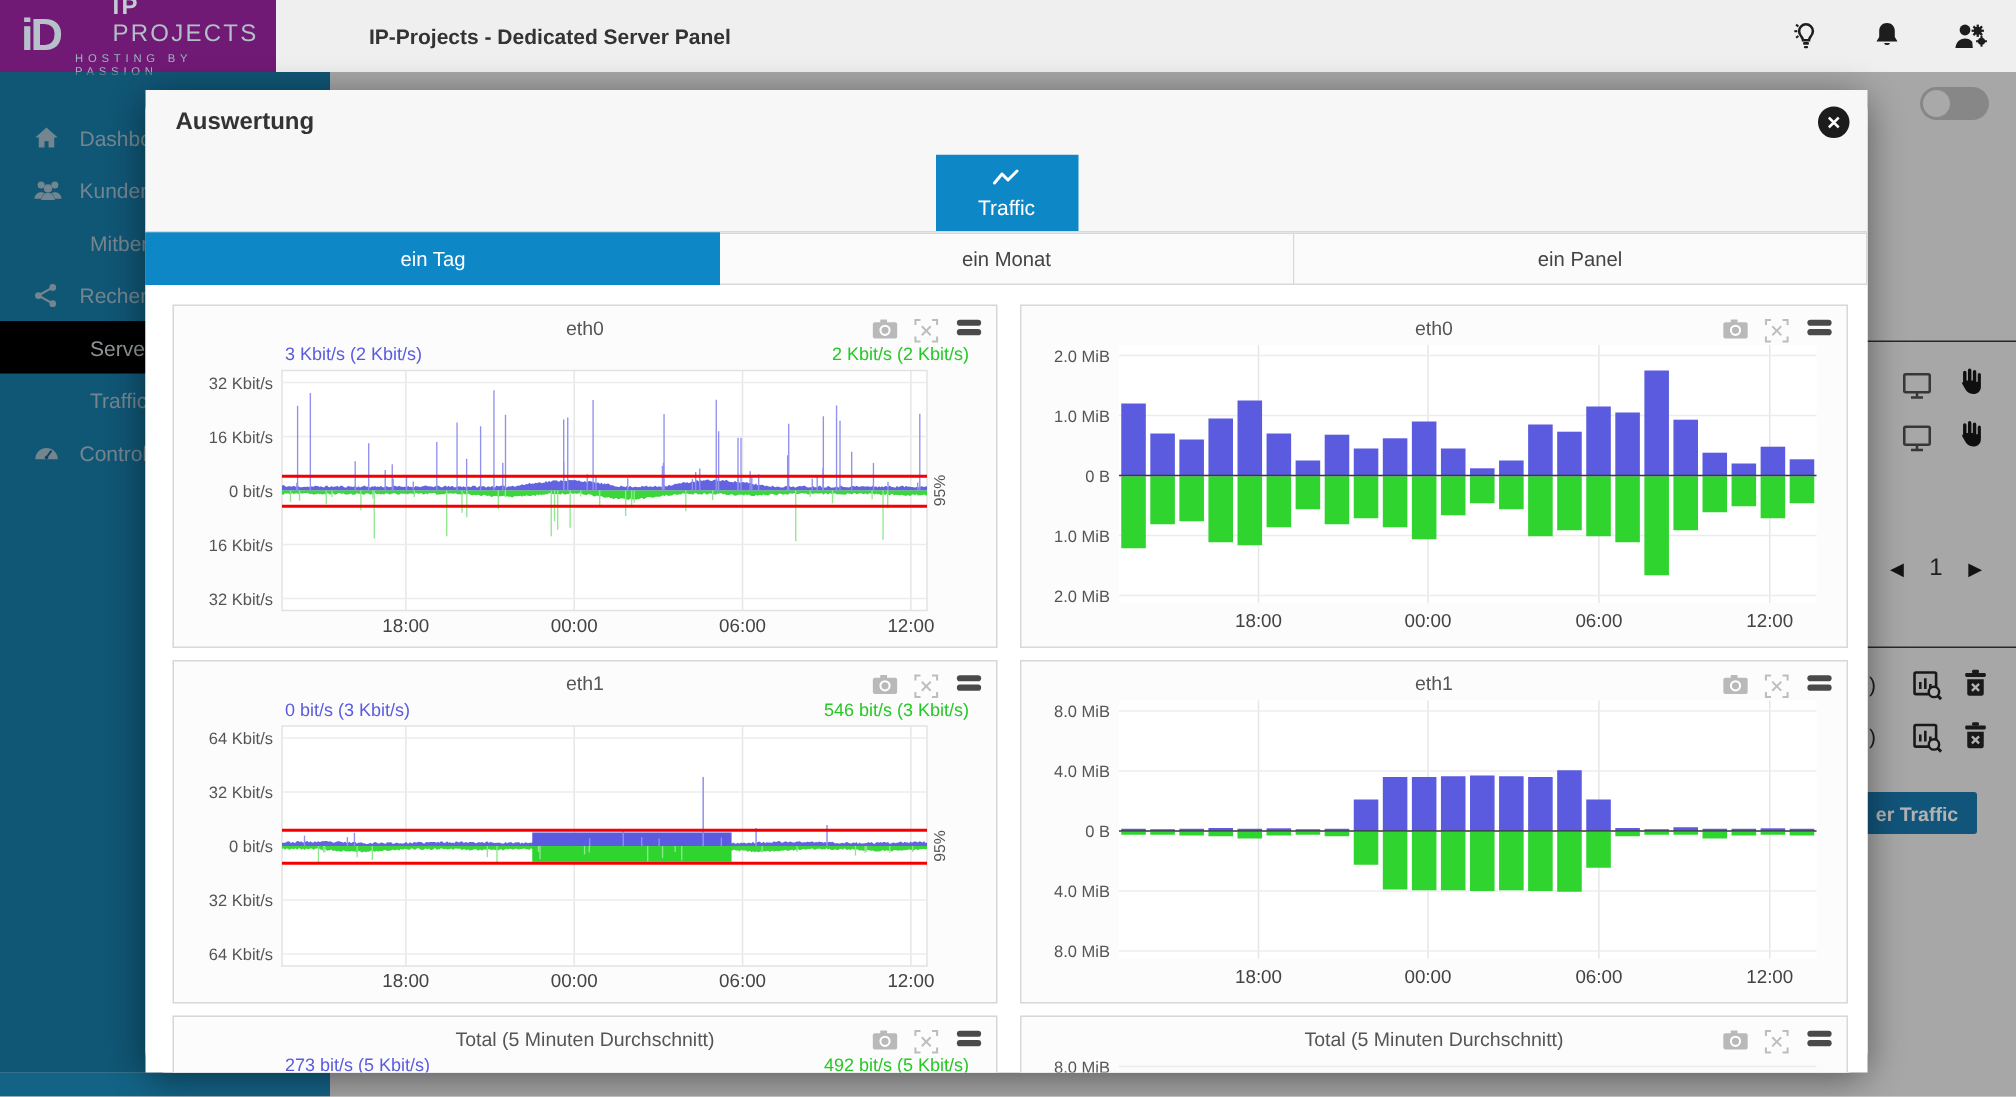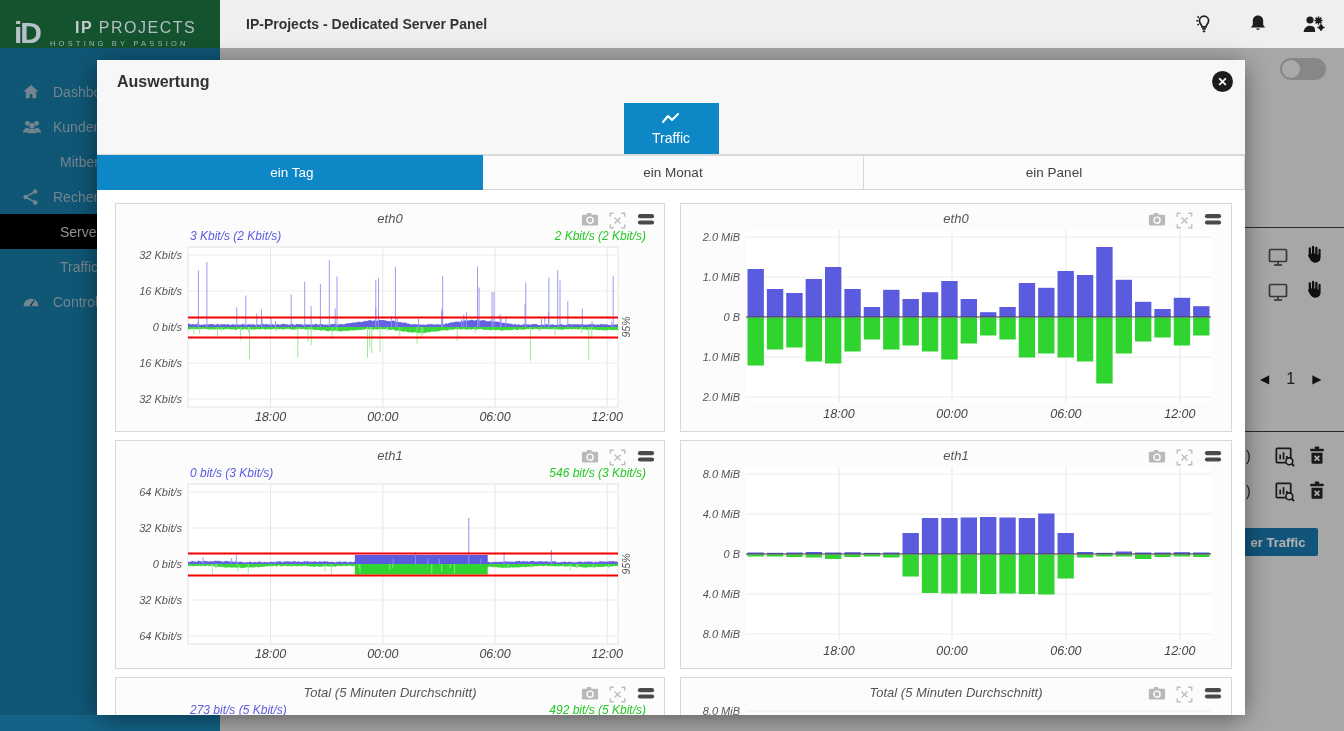--- a/index.html
+++ b/index.html
@@ -1,21 +1,21 @@
 <!DOCTYPE html>
 <html><head>
 <meta charset="utf-8">
 <style>
   * { margin:0; padding:0; box-sizing:border-box; }
   body { font-family:"Liberation Sans", sans-serif; background:#555; }
   #app { position:relative; width:1344px; height:731px; overflow:hidden; background:#f0f0f0; }
 
   
   .header { position:absolute; left:0; top:0; width:1344px; height:48px; background:#efefef; z-index:20; }
-  .logo-block { position:absolute; left:0; top:0; width:220px; height:48px; background:#14532d; display:flex; align-items:flex-end; padding-left:14px; }
+  .logo-block { position:absolute; left:0; top:0; width:184px; height:48px; background:#701a75; display:flex; align-items:center; padding-left:14px; }
   .logo-mark { font-weight:800; font-size:30px; color:#b6c1c9; letter-spacing:-2px; line-height:1; }
   .logo-texts { margin-left:10px; }
   .logo-name { color:#c3ccd3; font-size:16px; font-weight:700; letter-spacing:1.5px;margin-left:25px; }
   .logo-name .lite { font-weight:400; color:#b3bfc7; }
   .logo-tag { color:#9eb4c1; font-size:7.5px; letter-spacing:3.2px; margin-top:2px; }
   .header-title { position:absolute; left:246px; top:16px; font-size:14px; font-weight:700; color:#333; }
   .header-icons { position:absolute; right:20px; top:12px; display:flex; gap:30px; align-items:center; }
   .hicon { width:24px; height:24px; cursor:pointer; }
 
   
@@ -47,23 +47,23 @@
   
   .modal { position:absolute; left:97px; top:60px; width:1148px; height:655px; background:#fff; z-index:40; box-shadow:0 4px 24px rgba(0,0,0,0.45); display:flex; flex-direction:column;border-radius:14px; }
   .modal-head { height:43px; background:#f7f7f7; position:relative; flex:0 0 auto; }
   .modal-title { position:absolute; left:20px; top:13px; font-size:16px; font-weight:700; color:#333; }
   .close-btn { position:absolute; right:12px; top:11px; width:21px; height:21px; border-radius:50%; background:#1c1c1c; color:#fff; display:flex; align-items:center; justify-content:center; font-size:12px; font-weight:700; cursor:pointer; }
   .tabs-strip { height:52px; background:#f7f7f7; border-bottom:1px solid #d9d9d9; display:flex; justify-content:center; flex:0 0 auto; }
   .tab { width:150px; display:flex; flex-direction:column; align-items:center; justify-content:center; gap:3px; font-size:14px; color:#9aa0a6; cursor:pointer; }
   .tab.active { background:#0d87c5; color:#fff; width:95px; }
   .range-tabs { height:35px; display:flex; flex:0 0 auto; }
   .range-tab { flex:1; display:flex; align-items:center; justify-content:center; font-size:13.5px; color:#444; background:#fbfbfb; border:1px solid #d8d8d8; border-left:none; cursor:pointer; }
-  .range-tab:first-child { border-left:5px solid #4c1d95; }
+  .range-tab:first-child { border-left:1px solid #4c1d95; }
   .range-tab.active { background:#0d87c5; color:#fff; border-color:#0d87c5; }
-  .modal-body { flex:1; overflow:hidden; background:#fff;font-style:italic; }
+  .modal-body { flex:1; overflow:hidden; background:#fff; }
   .charts-grid { display:grid; grid-template-columns:550px 552px; gap:8px 15px; margin:13px 0 0 18px; }
 
   
   .card { border:1px solid #d8d8d8; background:#fcfcfc; height:229px; position:relative; overflow:hidden; }
   .card-head { height:24px; padding-top:7px; text-align:center; font-size:13px; color:#555; }
   .card-icons { position:absolute; top:8px; right:10px; display:flex; gap:11px; align-items:center; }
   .cicon { width:17px; height:17px; cursor:pointer; }
   .legend-row { height:17px; display:flex; justify-content:space-between; padding:1px 18px 0 74px; font-size:12px; }
   .legend-in { color:#5b5be0; }
   .legend-out { color:#25c825; }

